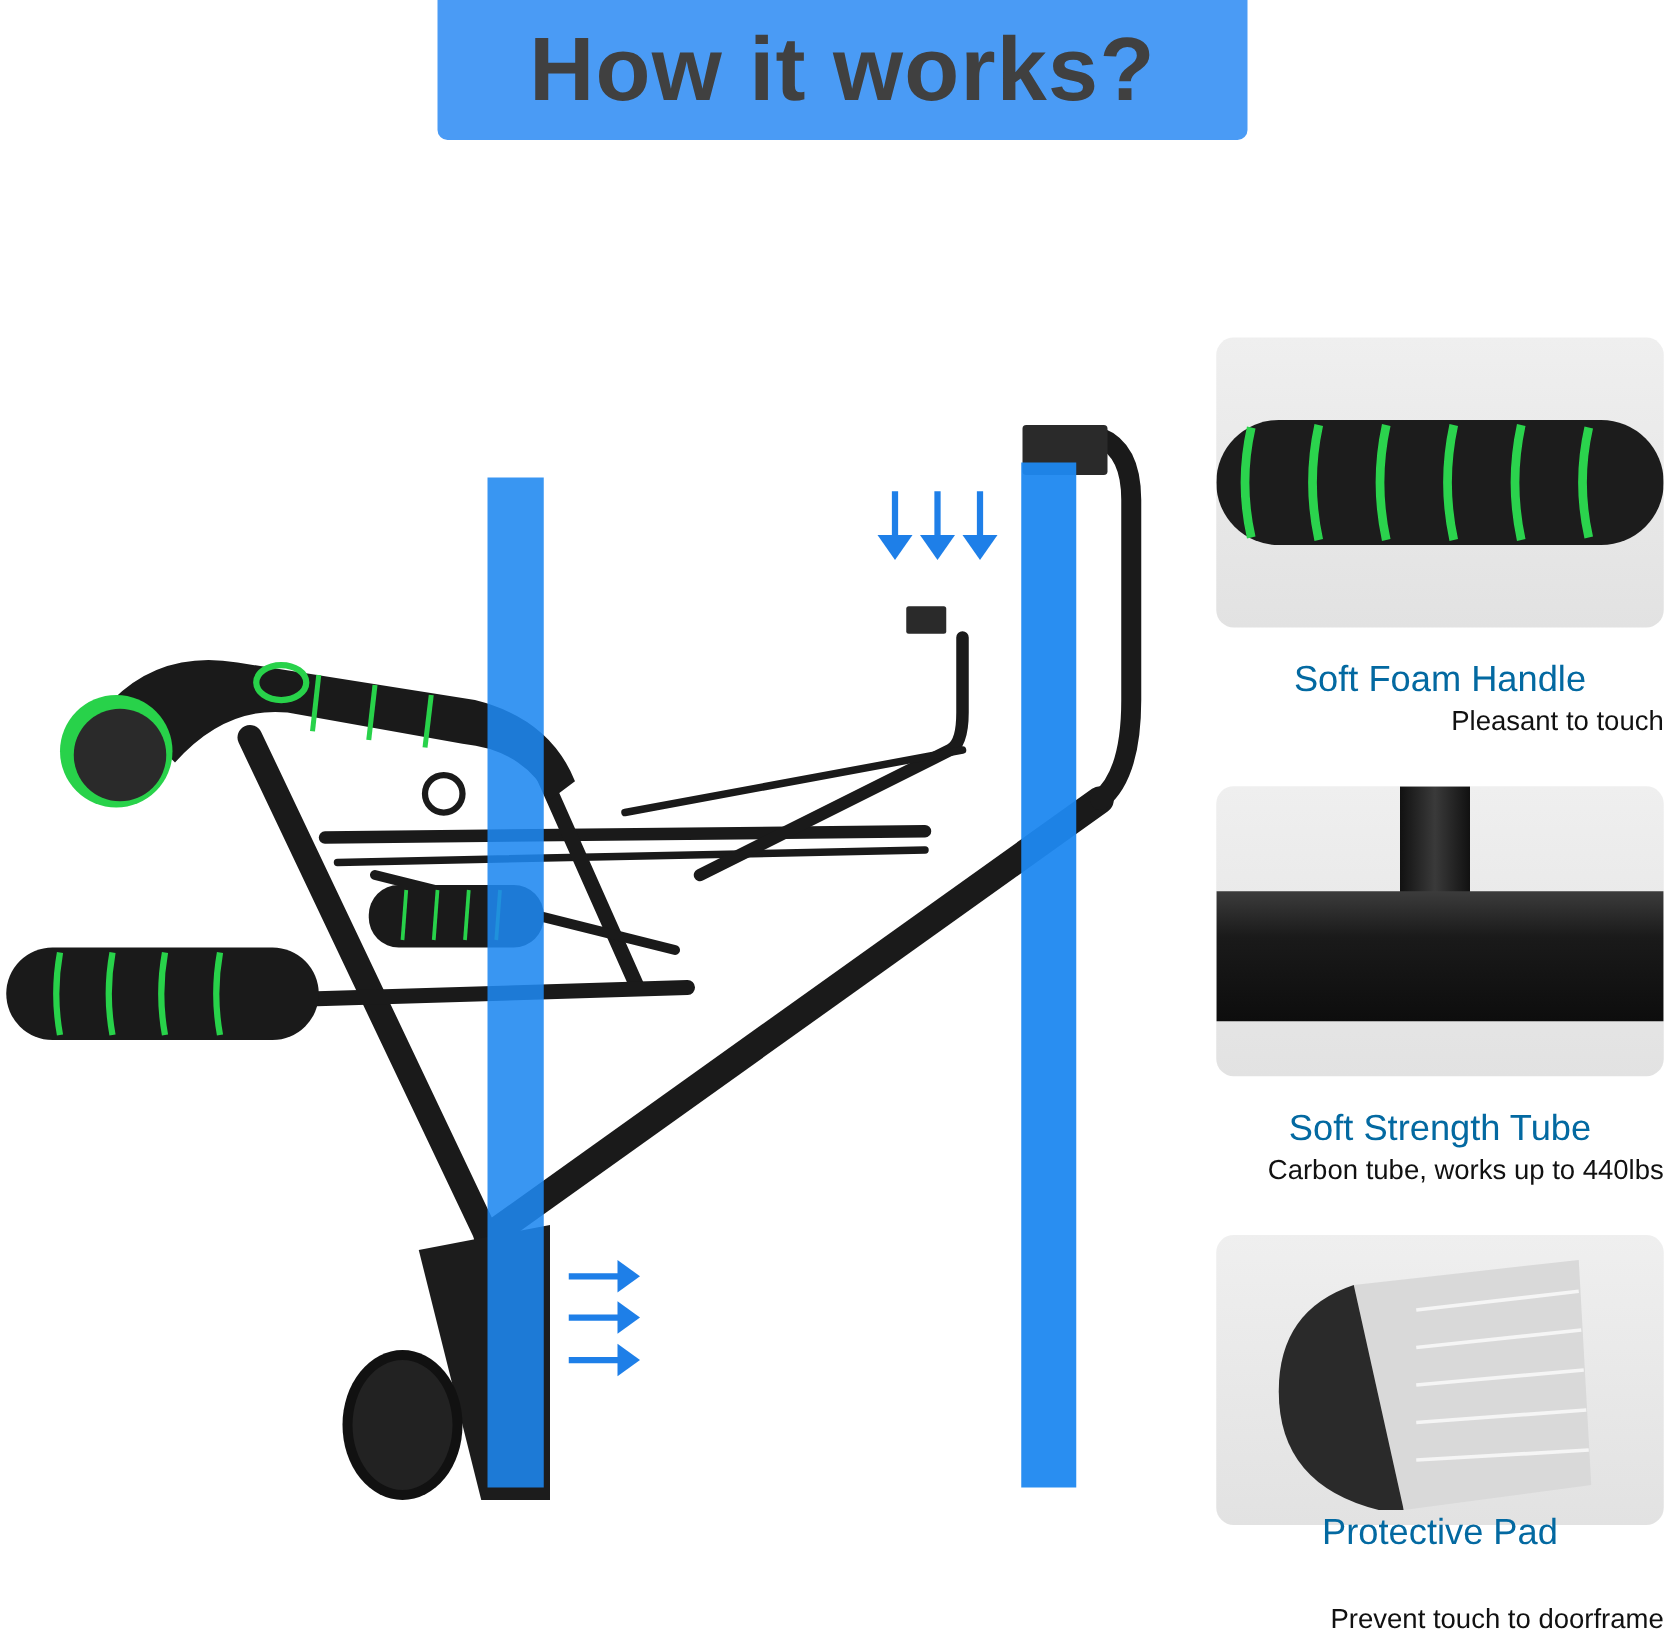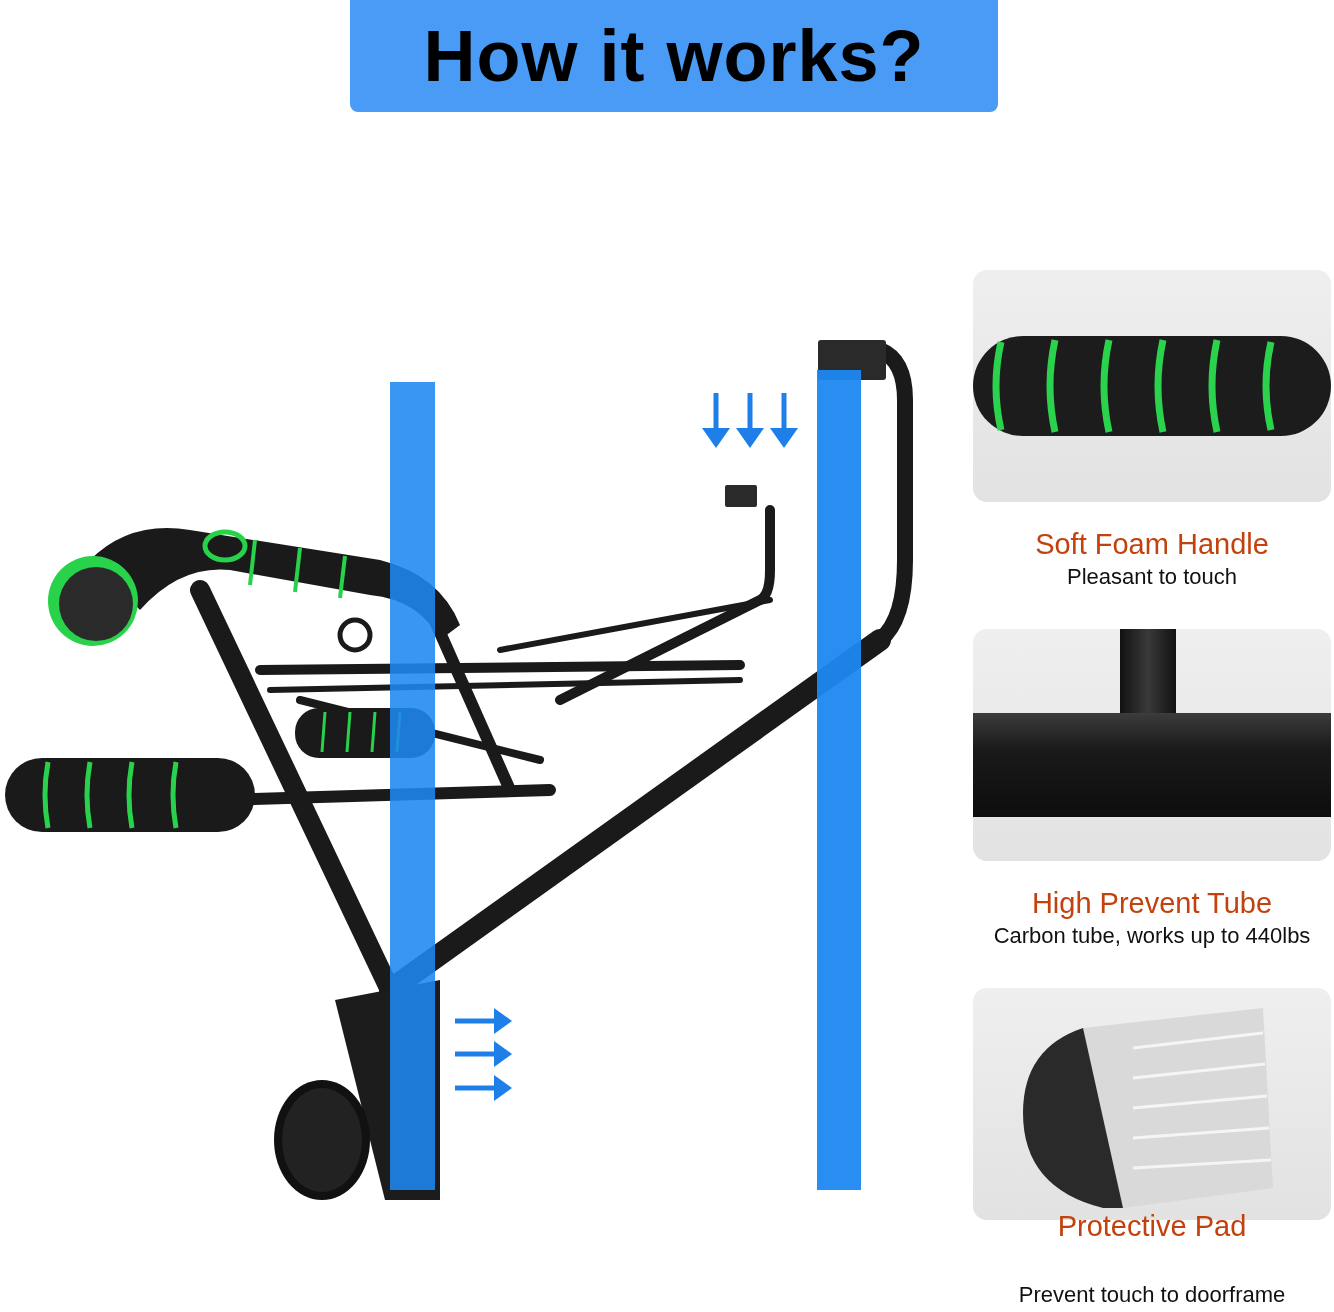--- a/index.html
+++ b/index.html
@@ -1,23 +1,23 @@
 <!DOCTYPE html>
 <html><head>
   <meta charset="utf-8">
   <style>
     html, body { margin: 0; padding: 0; background: #ffffff; }
     body { width: 1334px; height: 1312px; position: relative; overflow: hidden; font-family: "Liberation Sans", sans-serif; }
     .banner { position: absolute; left: 350px; top: 0; width: 648px; height: 112px; background: #4a9bf5; border-radius: 0 0 8px 8px; display: flex; align-items: center; justify-content: center; }
-    .banner-title { color: #000000; font-weight: bold; font-size: 72px; letter-spacing: 1px; font-family: "Liberation Sans", sans-serif; }
+    .banner-title { color: #404040; font-weight: bold; font-size: 72px; letter-spacing: 1px; font-family: "Liberation Sans", sans-serif; }
     .diagram { position: absolute; left: 0; top: 260px; width: 960px; height: 1052px; }
     .panel { position: absolute; left: 973px; width: 358px; height: 232px; border-radius: 14px; background: linear-gradient(180deg, #efefef 0%, #e2e2e2 100%); overflow: hidden; }
     .panel svg { width: 100%; height: 100%; display: block; }
-    .feature-title { position: absolute; left: 973px; width: 358px; text-align: center; color: #c2410c; font-size: 29px; font-family: "Liberation Sans", sans-serif; }
-    .feature-sub { position: absolute; left: 973px; width: 358px; text-align: center; color: #111111; font-size: 22px; font-family: "Liberation Sans", sans-serif; }
+    .feature-title { position: absolute; left: 973px; width: 358px; text-align: center; color: #0369a1; font-size: 29px; font-family: "Liberation Sans", sans-serif; }
+    .feature-sub { position: absolute; left: 973px; width: 358px; text-align: right; color: #111111; font-size: 22px; font-family: "Liberation Sans", sans-serif; }
   </style>
 </head>
 <body>
 
 <div class="banner">
   <span class="banner-title">How it works?</span>
 </div>
 
 <div class="diagram">
   <svg width="960" height="1052" viewBox="0 260 960 1052" xmlns="http://www.w3.org/2000/svg">
@@ -139,21 +139,21 @@
       <linearGradient id="tubeV" x1="0" y1="0" x2="1" y2="0">
         <stop offset="0" stop-color="#111"></stop>
         <stop offset="0.5" stop-color="#3a3a3a"></stop>
         <stop offset="1" stop-color="#111"></stop>
       </linearGradient>
     </defs>
     <rect x="147" y="0" width="56" height="95" fill="url(#tubeV)"></rect>
     <rect x="0" y="84" width="358" height="104" fill="url(#tubeG)"></rect>
   </svg>
 </div>
-<div class="feature-title" style="top:887px;">High Prevent Tube</div>
+<div class="feature-title" style="top:887px;">Soft Strength Tube</div>
 <div class="feature-sub" style="top:923px;">Carbon tube, works up to 440lbs</div>
 
 <div class="panel" style="top:988px;">
   <svg viewBox="0 0 358 232" xmlns="http://www.w3.org/2000/svg">
     <path d="M110 40 Q 50 60 50 125 Q 50 200 130 220 L 150 220 L 150 40 Z" fill="#2a2a2a"></path>
     <path d="M110 40 L 290 20 L 300 200 L 150 220 Z" fill="#d9d9d9"></path>
     <g stroke="#f5f5f5" stroke-width="3">
       <line x1="160" y1="60" x2="290" y2="45"></line>
       <line x1="160" y1="90" x2="292" y2="76"></line>
       <line x1="160" y1="120" x2="294" y2="108"></line>

